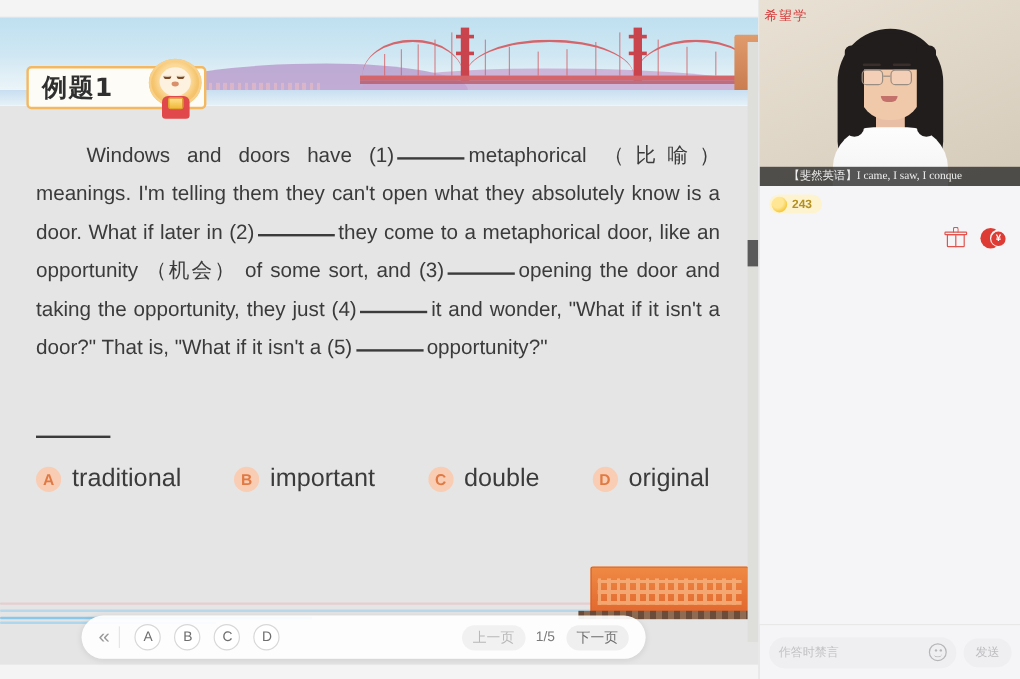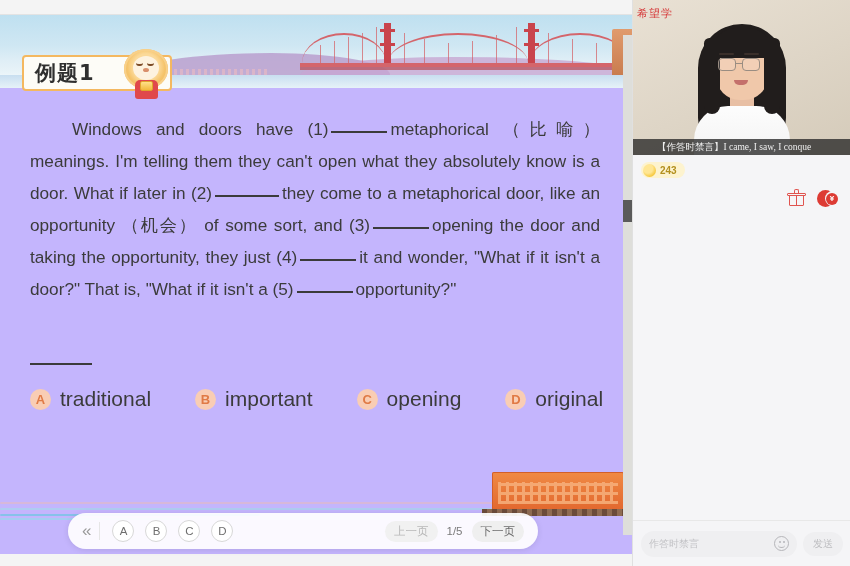--- a/index.html
+++ b/index.html
@@ -4,21 +4,21 @@
 <style>
   * { margin:0; padding:0; box-sizing:border-box; }
   html,body{ width:850px; height:566px; overflow:hidden; background:#ffffff;
     font-family:"Liberation Sans","DejaVu Sans",sans-serif; }
 
   .app { position:relative; width:850px; height:566px; display:flex; background:#f2f2f2; }
 
   
   .stage { position:relative; width:632px; height:566px; background:#ffffff; overflow:hidden; }
 
-  .slide { position:absolute; left:0; top:14px; width:632px; height:540px; background:#c4b5fd;
+  .slide { position:absolute; left:0; top:14px; width:632px; height:540px; background:#e5e5e5;
            border-top:1px solid #e3e3e3; overflow:hidden; }
 
   
   .hero { position:absolute; left:0; top:0; width:632px; height:73px; overflow:hidden;
           background:linear-gradient(#bfe0f0 0%, #cfe7f3 42%, #dfeef6 62%, #e8f3f8 78%, #ffffff 100%); }
   .hero .hill-a{ position:absolute; left:130px; bottom:11px; width:260px; height:24px;
           background:#b99fce; border-radius:60% 50% 0 0 / 100% 100% 0 0; opacity:.85;}
   .hero .hill-b{ position:absolute; left:300px; bottom:11px; width:340px; height:20px;
           background:#c7a6d2; border-radius:50% 60% 0 0 / 100% 100% 0 0; opacity:.8;}
   .hero .sea  { position:absolute; left:0; bottom:0; width:632px; height:13px;
@@ -272,21 +272,21 @@
           <div class="opt">
             <span class="dot">A</span>
             <span class="txt">traditional</span>
           </div>
           <div class="opt">
             <span class="dot">B</span>
             <span class="txt">important</span>
           </div>
           <div class="opt">
             <span class="dot">C</span>
-            <span class="txt">opening</span>
+            <span class="txt">double</span>
           </div>
           <div class="opt">
             <span class="dot">D</span>
             <span class="txt">original</span>
           </div>
         </div>
       </div>
 
       <div class="footScene">
         <div class="wv w1"></div>
@@ -333,21 +333,21 @@
         <div class="hairFront"></div>
         <div class="hairSideL"></div>
         <div class="hairSideR"></div>
         <div class="brow bl"></div>
         <div class="brow br"></div>
         <div class="glass gl"></div>
         <div class="glass gr"></div>
         <div class="glBridge"></div>
         <div class="mouth"></div>
       </div>
-      <div class="caption">【作答时禁言】I came, I saw, I conque</div>
+      <div class="caption">【斐然英语】I came, I saw, I conque</div>
     </div>
 
     <div class="coinRow">
       <span class="coinPill">
         <span class="coin"></span>
         <span class="coinNum">243</span>
       </span>
     </div>
 
     <div class="iconRow">

